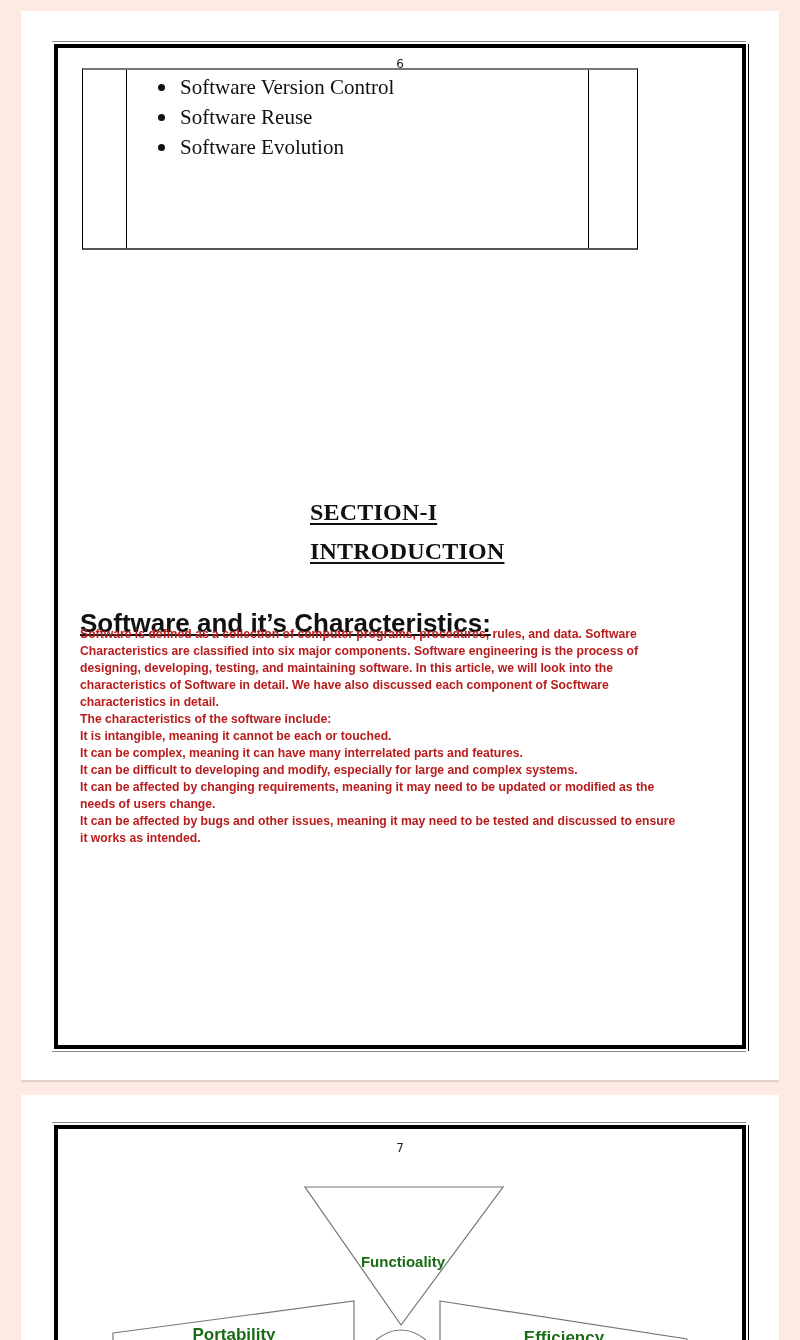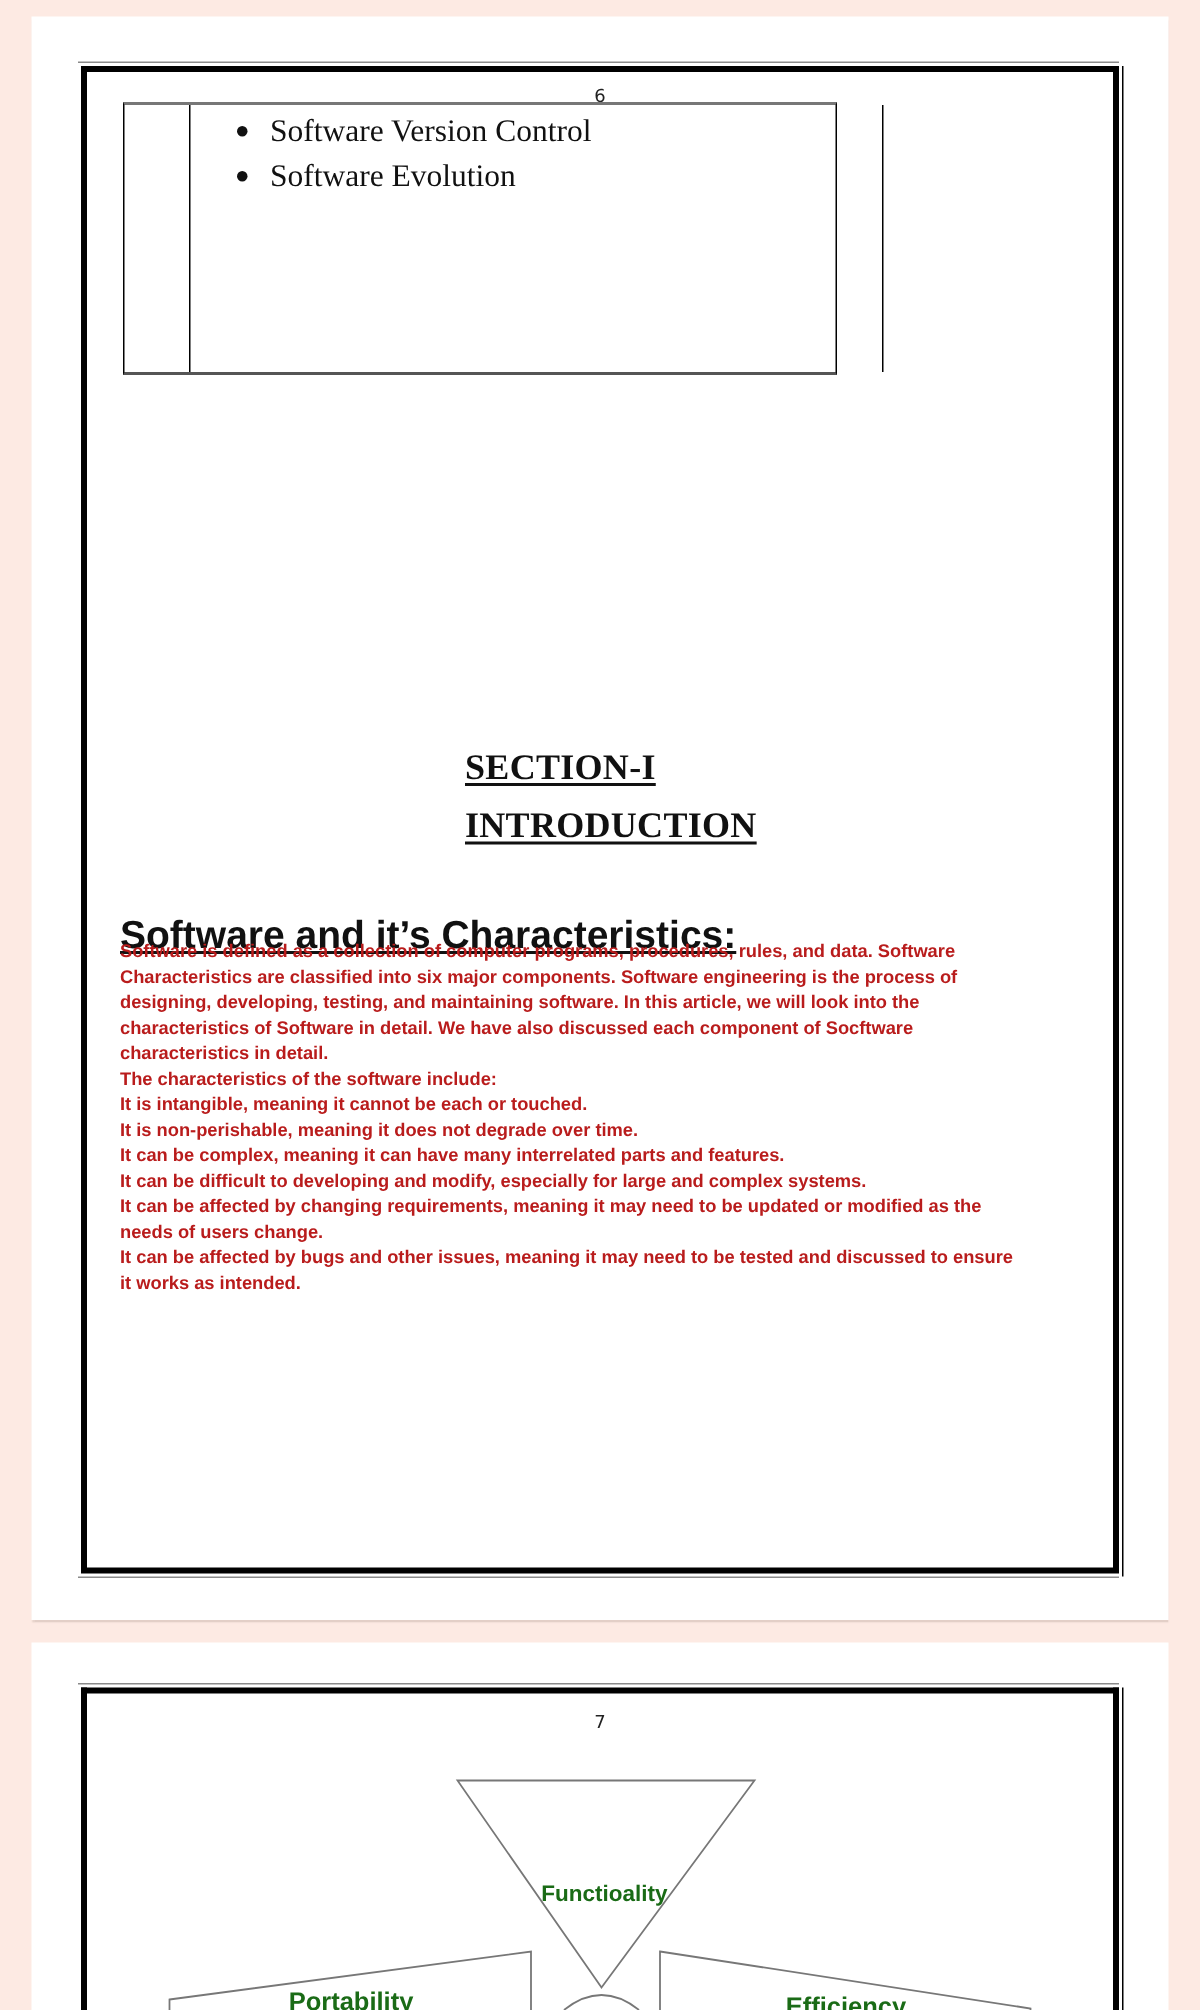--- a/index.html
+++ b/index.html
@@ -70,21 +70,21 @@
       text-align: center;
       font-family: "DejaVu Sans", sans-serif;
       font-size: 12px;
       color: #222;
     }
     
     .toc-table {
       position: absolute;
       left: 61px;
       top: 57px;
-      width: 476px;
+      width: 556px;
       height: 182px;
       border-top: 2px solid #777;
       border-bottom: 2px solid #555;
       border-left: 1px solid #000;
       border-right: 1px solid #000;
       box-sizing: border-box;
     }
     .toc-col-left {
       position: absolute;
       left: 43px;
@@ -195,35 +195,38 @@
   <div class="toc-table">
     <div class="toc-col-left"></div>
     <div class="toc-col-right"></div>
     <ul class="toc-list">
       <li>
         <span class="bullet"></span>
         <span>Software Version Control</span>
       </li>
       <li>
         <span class="bullet"></span>
+        <span>Software Reuse</span>
+      </li>
+      <li>
+        <span class="bullet"></span>
         <span>Software Evolution</span>
       </li>
     </ul>
   </div>
 
   <div class="section-head section-title-1">SECTION-I</div>
   <div class="section-head section-title-2">INTRODUCTION</div>
 
   <div class="doc-heading">Software and it’s Characteristics:</div>
 
   <div class="body-text">
     <p>Software is defined as a collection of computer programs, procedures, rules, and data. Software Characteristics are classified into six major components. Software engineering is the process of designing, developing, testing, and maintaining software. In this article, we will look into the characteristics of Software in detail. We have also discussed each component of Socftware characteristics in detail.</p>
     <p>The characteristics of the software include:</p>
     <p>It is intangible, meaning it cannot be each or touched.</p>
-    <p>It is non-perishable, meaning it does not degrade over time.</p>
     <p>It can be complex, meaning it can have many interrelated parts and features.</p>
     <p>It can be difficult to developing and modify, especially for large and complex systems.</p>
     <p>It can be affected by changing requirements, meaning it may need to be updated or modified as the needs of users change.</p>
     <p>It can be affected by bugs and other issues, meaning it may need to be tested and discussed to ensure it works as intended.</p>
   </div>
 </div>
 
 <div class="page page-2">
   <div class="frame frame-2">
     <div class="frame-inner" style="bottom:-10px; border-bottom:none;"></div>

